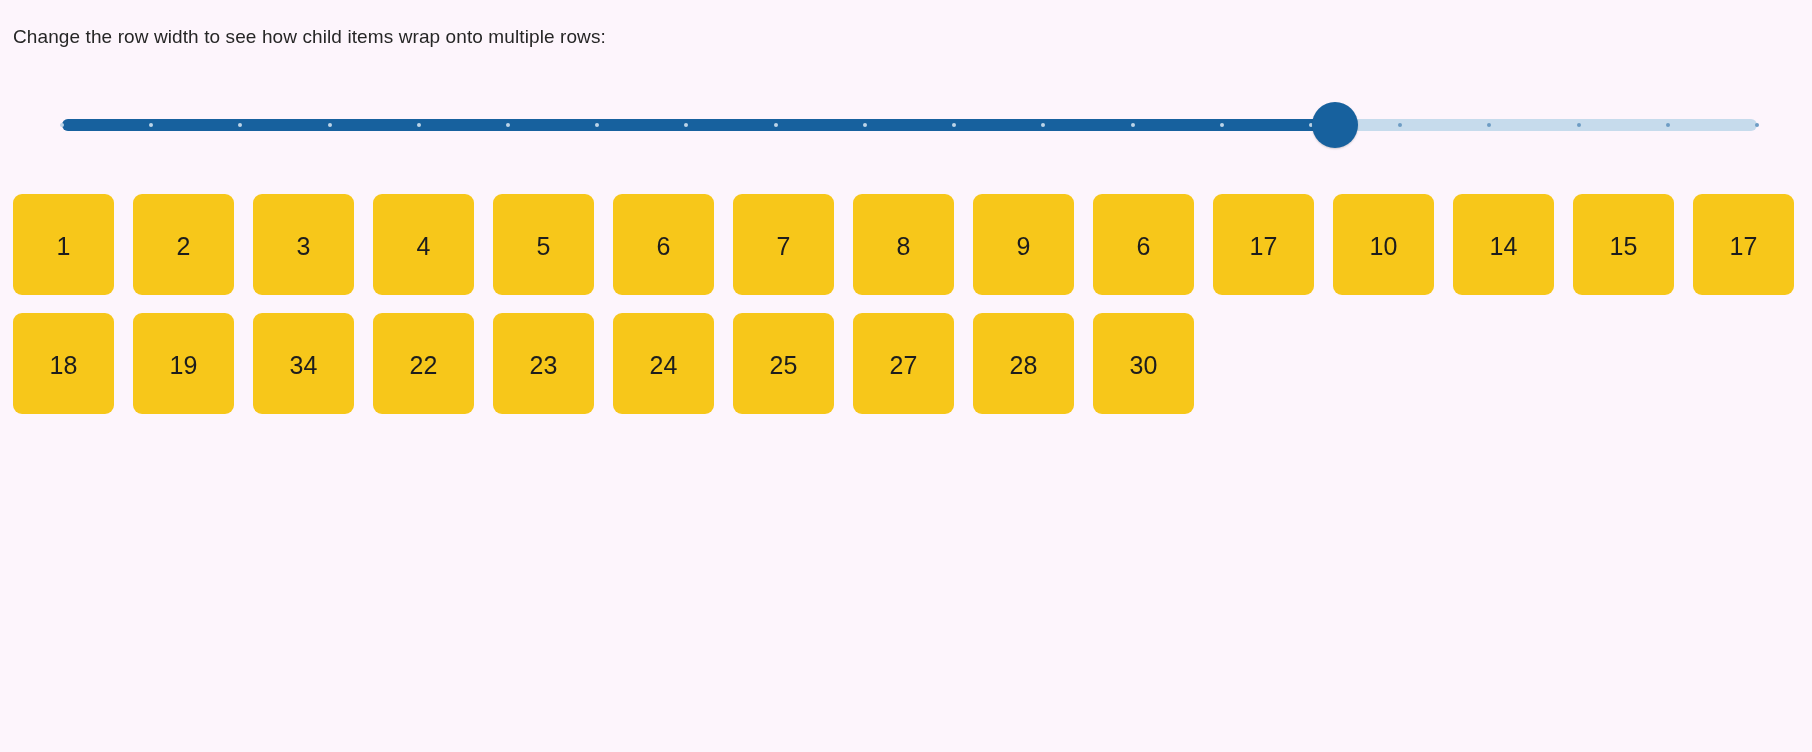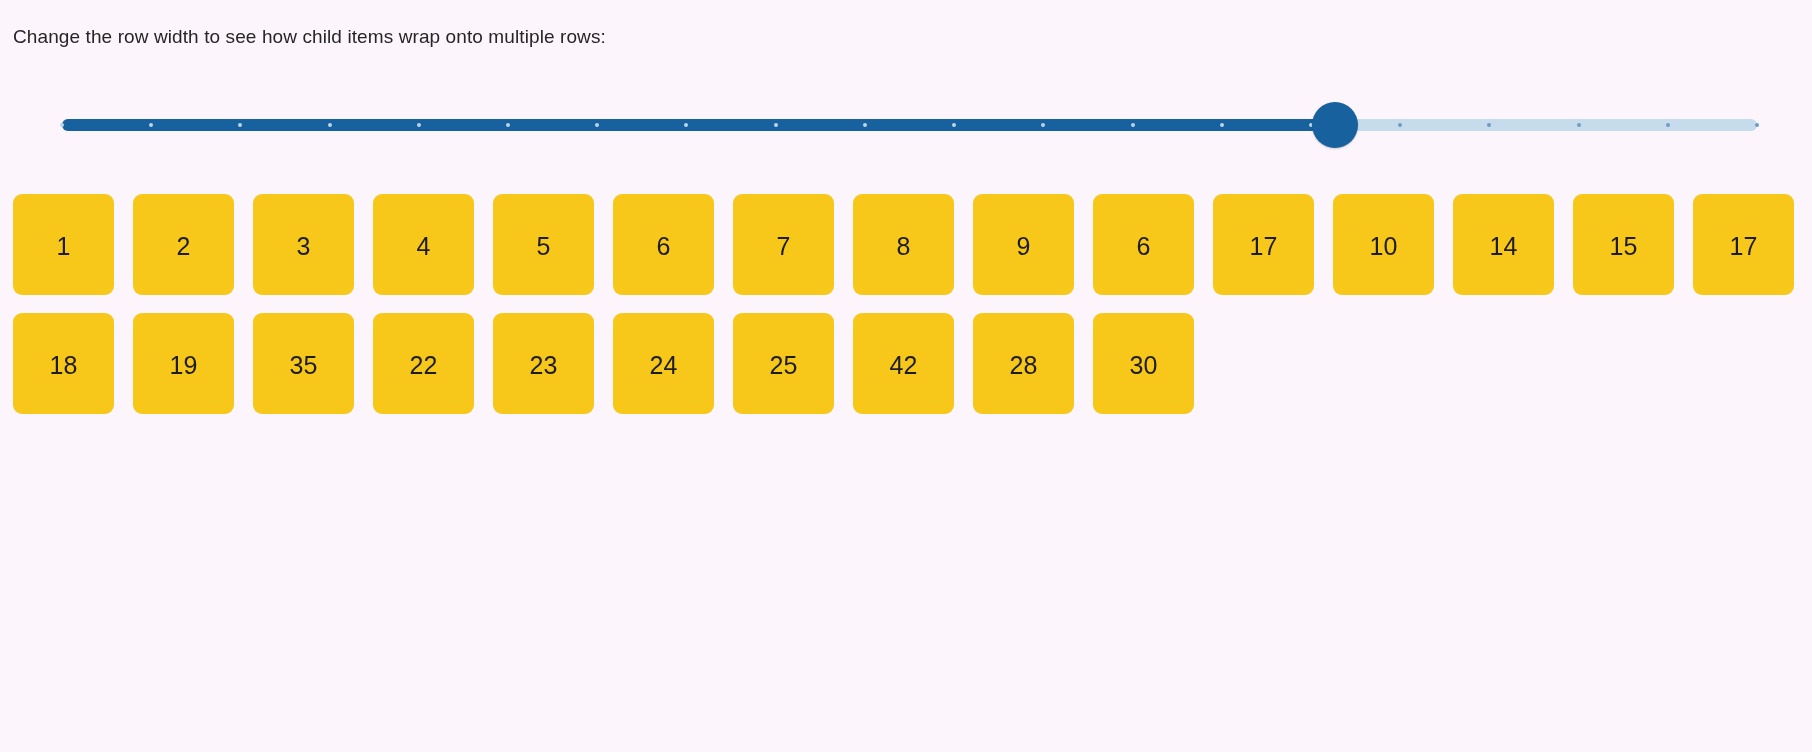--- a/index.html
+++ b/index.html
@@ -171,23 +171,23 @@
       <div class="tile">8</div>
       <div class="tile">9</div>
       <div class="tile">6</div>
       <div class="tile">17</div>
       <div class="tile">10</div>
       <div class="tile">14</div>
       <div class="tile">15</div>
       <div class="tile">17</div>
       <div class="tile">18</div>
       <div class="tile">19</div>
-      <div class="tile">35</div>
+      <div class="tile">34</div>
       <div class="tile">22</div>
       <div class="tile">23</div>
       <div class="tile">24</div>
       <div class="tile">25</div>
-      <div class="tile">42</div>
+      <div class="tile">27</div>
       <div class="tile">28</div>
       <div class="tile">30</div>
     </div>
 
 </div>
 
 </body></html>

